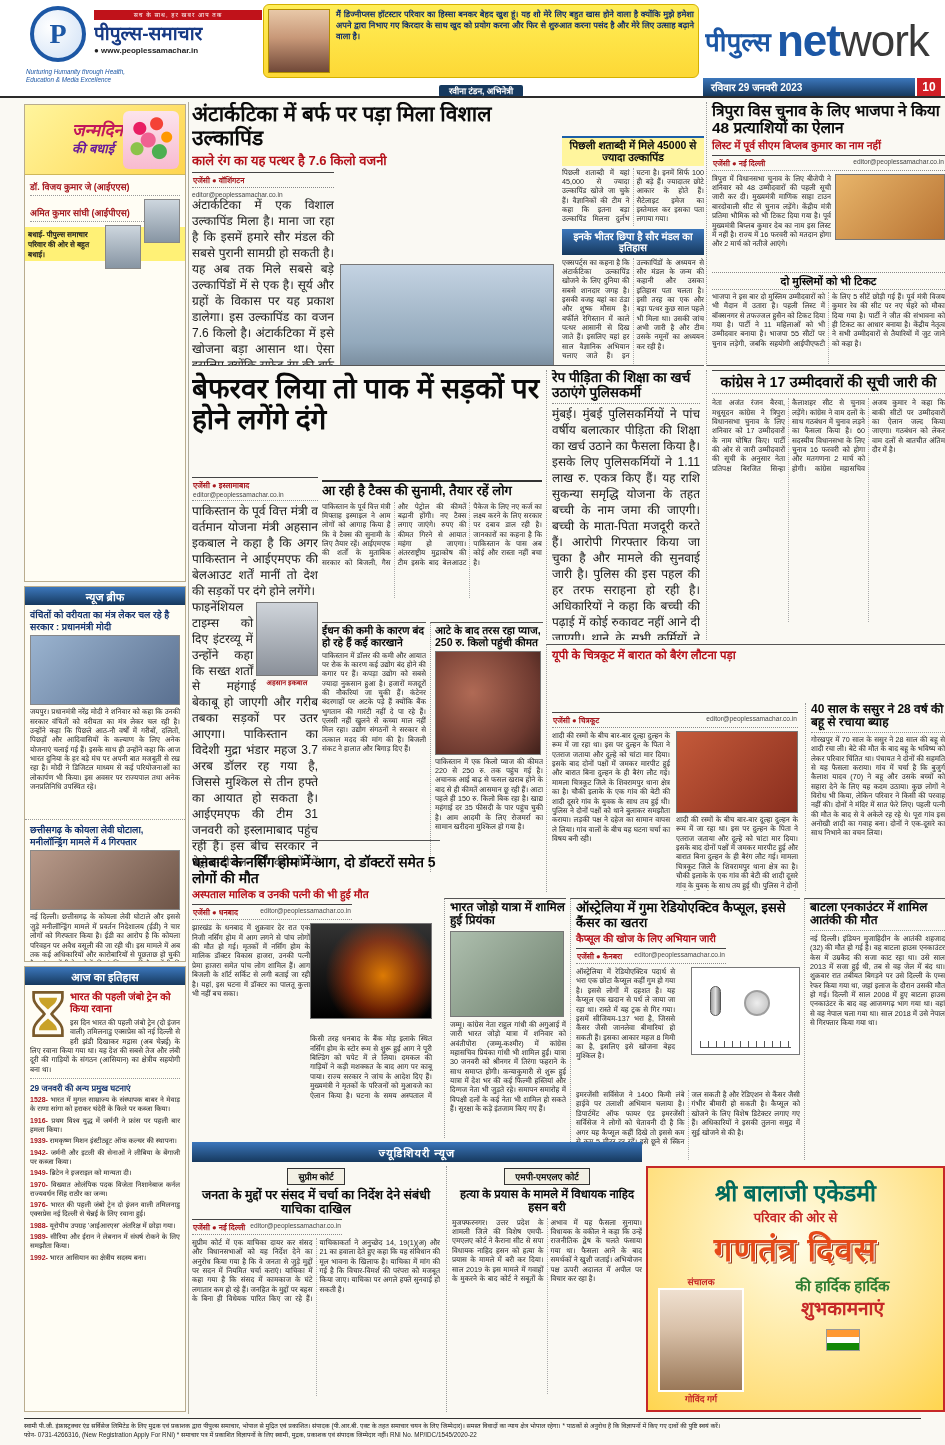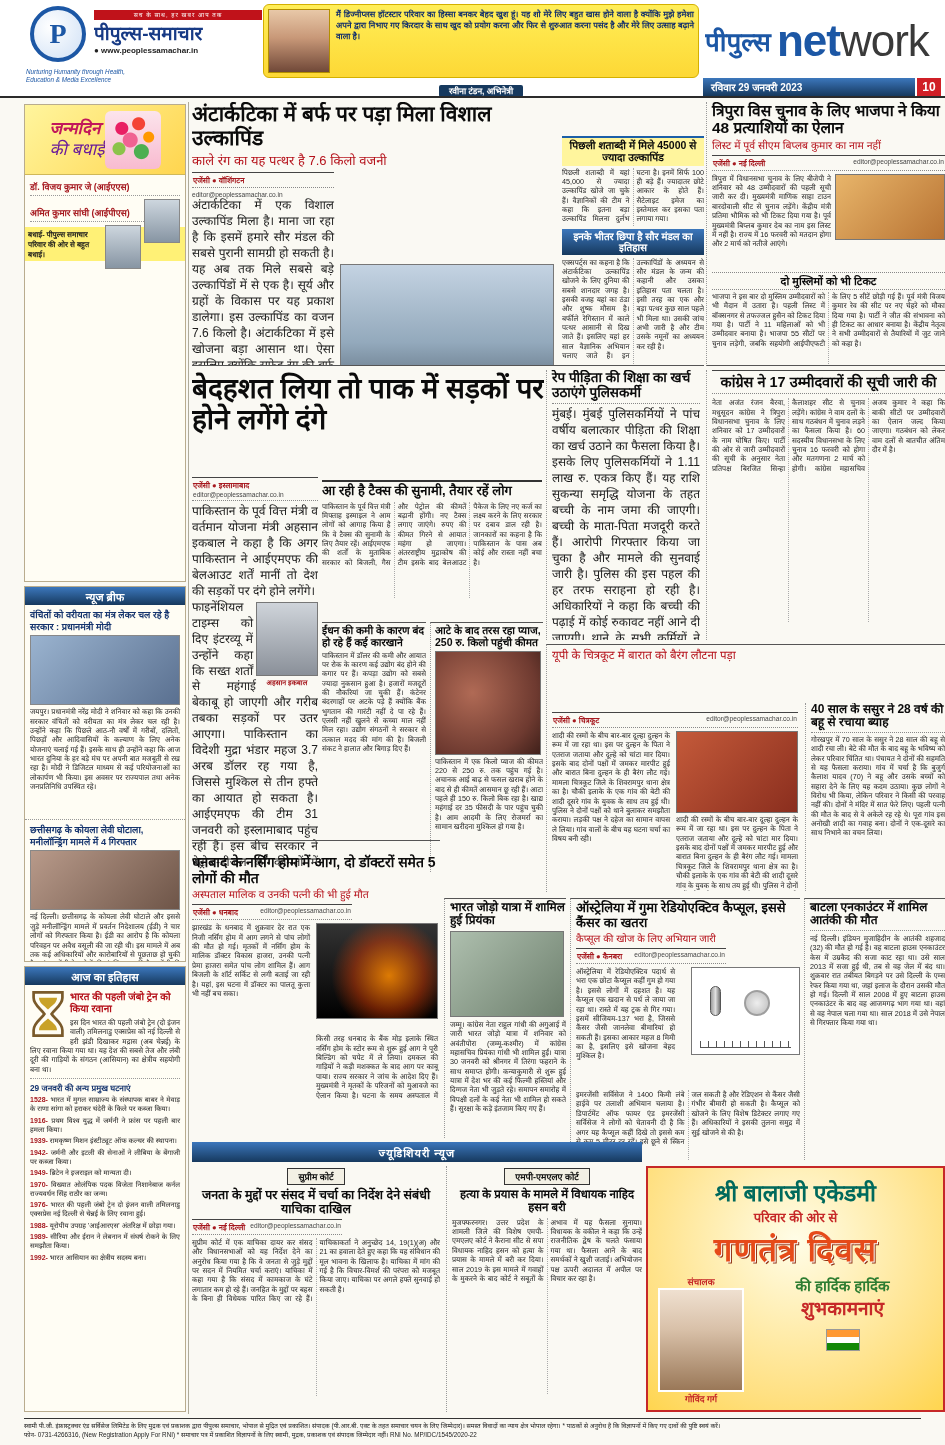--- a/index.html
+++ b/index.html
@@ -10,43 +10,43 @@
   .bts{font-size:7.2px;line-height:1.3;text-align:justify;color:#222}
   .c2{column-count:2;column-gap:7px;column-rule:1px dotted #aaa}
   .c3{column-count:3;column-gap:7px;column-rule:1px dotted #aaa}
   .hl{font-weight:bold;color:#0b0b0b;line-height:1.12}
   .byline{display:flex;align-items:flex-start;justify-content:space-between;border-top:1.2px solid #444;border-bottom:1px dotted #888;padding:2px 1px;margin:3px 0}
   .agency{font-size:7.6px;font-weight:bold;color:#a6191f;white-space:nowrap}
   .email{font-size:6.6px;color:#444;white-space:nowrap}
   .band{background:linear-gradient(180deg,#3c77bc,#16395e);color:#fff;font-weight:bold;display:flex;align-items:center;justify-content:center;text-align:center}
   .photo{position:relative;border:1px solid #777}
   .tagbox{display:inline-block;border:1.2px solid #333;background:#f3f0e4;padding:1px 10px;font-weight:bold;font-size:9px}
-  .subh{font-weight:normal;color:#b5121b}
+  .subh{font-weight:bold;color:#b5121b}
   .vdot-l{border-left:1px dotted #999}
   
   .logo-circle{position:absolute;left:30px;top:6px;width:56px;height:56px;border-radius:50%;border:4px solid #1c57a5;background:radial-gradient(circle at 35% 35%,#ffffff,#cfe0f5);display:flex;align-items:center;justify-content:center}
   .logo-p{font-size:28px;font-weight:bold;color:#1c57a5;font-family:"Liberation Serif","DejaVu Serif",serif}
   .red-strip{background:#c0121a;color:#fff;font-size:6px;text-align:center;padding:1px 2px;letter-spacing:1px}
   .brand{font-size:19px;font-weight:bold;color:#173a85;white-space:nowrap}
   .website{font-size:8px;font-weight:bold;color:#222}
   .gtag{font-size:6.3px;color:#1c57a5;font-style:italic;line-height:1.2}
   .banner{background:linear-gradient(180deg,#ffee58,#fdd835);border:1px solid #d4b000;border-radius:6px;display:flex;gap:6px;padding:4px}
   .banner-quote{font-size:8.2px;line-height:1.35;color:#14306b;font-weight:bold;text-align:justify}
   .bphoto{width:62px;height:64px;flex:0 0 62px;border:1px solid #b38f00;background:linear-gradient(180deg,#e8c8a8 0%,#c89878 45%,#704838 100%)}
   .bcap{font-size:8.5px;font-weight:bold;color:#fff;background:#16395e;padding:1px 10px;border-radius:2px}
   .net-hindi{font-size:26px;font-weight:bold;color:#1c57a5;margin-right:6px}
   .net1{font-size:44px;font-weight:bold;color:#1c57a5;letter-spacing:-1px}
   .net2{font-size:44px;color:#3a3a3a;letter-spacing:-1px}
   .datebar{background:linear-gradient(180deg,#3c77bc,#16395e);color:#fff;font-weight:bold;font-size:10px;display:flex;align-items:center;padding:0 8px}
   .pageno{background:#d01f26;color:#fff;font-weight:bold;font-size:12px;display:flex;align-items:center;justify-content:center}
   
   .sb-box{border:1px solid #b9ac8e;background:#fffdf4}
-  .bday-head{height:70px;background:linear-gradient(135deg,#fff59d,#ffd54f);display:flex;align-items:center;justify-content:center;padding:4px 6px;border-bottom:1px solid #d0b858}
+  .bday-head{height:70px;background:linear-gradient(135deg,#fff59d,#ffd54f);display:flex;align-items:center;justify-content:flex-end;padding:4px 6px;border-bottom:1px solid #d0b858}
   .bday-t1{font-size:17px;font-weight:bold;font-style:italic;color:#c2185b;line-height:1}
-  .bday-t2{font-size:17px;font-weight:normal;font-style:italic;color:#6a1b9a}
+  .bday-t2{font-size:13px;font-weight:bold;font-style:italic;color:#6a1b9a}
   .bouquet{width:56px;height:58px;border-radius:6px;background:
     radial-gradient(circle at 30% 30%,#e91e63 0 6px,transparent 7px),
     radial-gradient(circle at 60% 22%,#f44336 0 6px,transparent 7px),
     radial-gradient(circle at 78% 45%,#ff9800 0 5px,transparent 6px),
     radial-gradient(circle at 45% 50%,#f06292 0 7px,transparent 8px),
     radial-gradient(circle at 25% 65%,#8bc34a 0 6px,transparent 7px),
     radial-gradient(circle at 65% 70%,#4caf50 0 7px,transparent 8px),
     linear-gradient(180deg,#fce4ec,#f8bbd0)}
   .bday-name{font-size:9px;font-weight:bold;color:#a6191f;border-bottom:1px dotted #999;padding:2px 0;margin-bottom:2px}
   .bd-line{font-size:7px;line-height:1.32;color:#2a2a2a;text-align:justify}
@@ -226,21 +226,21 @@
     </div>
     <div>
       <div class="photo" style="float:right;width:110px;height:66px;margin:0 0 2px 4px;background:linear-gradient(135deg,#e8b56a,#b87333)"></div>
       <div class="bts" style="height:96px">त्रिपुरा में विधानसभा चुनाव के लिए बीजेपी ने शनिवार को 48 उम्मीदवारों की पहली सूची जारी कर दी। मुख्यमंत्री माणिक साहा टाउन बारदोवाली सीट से चुनाव लड़ेंगे। केंद्रीय मंत्री प्रतिमा भौमिक को भी टिकट दिया गया है। पूर्व मुख्यमंत्री बिप्लब कुमार देब का नाम इस लिस्ट में नहीं है। राज्य में 16 फरवरी को मतदान होगा और 2 मार्च को नतीजे आएंगे।</div>
       <div class="hl" style="font-size:11px;text-align:center;border-top:1px dotted #888;border-bottom:1px dotted #888;padding:2px 0;margin:2px 0">दो मुस्लिमों को भी टिकट</div>
       <div class="bts c2" style="height:92px">भाजपा ने इस बार दो मुस्लिम उम्मीदवारों को भी मैदान में उतारा है। पहली लिस्ट में बॉक्सनगर से तफज्जल हुसैन को टिकट दिया गया है। पार्टी ने 11 महिलाओं को भी उम्मीदवार बनाया है। भाजपा 55 सीटों पर चुनाव लड़ेगी, जबकि सहयोगी आईपीएफटी के लिए 5 सीटें छोड़ी गई हैं। पूर्व मंत्री विजय कुमार रेव की सीट पर नए चेहरे को मौका दिया गया है। पार्टी ने जीत की संभावना को ही टिकट का आधार बनाया है। केंद्रीय नेतृत्व ने सभी उम्मीदवारों से तैयारियों में जुट जाने को कहा है।</div>
     </div>
   </section>
 
   <section class="abs" style="left:192px;top:370px;width:352px;height:102px">
-    <div class="hl" style="font-size:28px;margin-top:3px">बेदहशत लिया तो पाक में सड़कों पर होने लगेंगे दंगे</div>
+    <div class="hl" style="font-size:28px;margin-top:3px">बेफरवर लिया तो पाक में सड़कों पर होने लगेंगे दंगे</div>
   </section>
   <section class="abs" style="left:192px;top:474px;width:126px;height:396px">
     <div class="byline" style="flex-direction:column;align-items:flex-start;gap:1px">
       <span class="agency">एजेंसी ● इस्लामाबाद</span>
       <span class="email">editor@peoplessamachar.co.in</span>
     </div>
     <div class="bt">पाकिस्तान के पूर्व वित्त मंत्री व वर्तमान योजना मंत्री अहसान इकबाल ने कहा है कि अगर पाकिस्तान ने आईएमएफ की बेलआउट शर्तें मानीं तो देश की सड़कों पर दंगे होने लगेंगे।</div>
     <div class="photo" style="float:right;width:62px;height:74px;margin:2px 0 2px 3px;background:linear-gradient(180deg,#cfd4da,#8a9099)"></div>
     <div style="float:right;clear:right;width:62px;font-size:7px;font-weight:bold;color:#a6191f;text-align:center">अहसान इकबाल</div>
     <div class="bt" style="height:268px">फाइनेंशियल टाइम्स को दिए इंटरव्यू में उन्होंने कहा कि सख्त शर्तों से महंगाई बेकाबू हो जाएगी और गरीब तबका सड़कों पर उतर आएगा। पाकिस्तान का विदेशी मुद्रा भंडार महज 3.7 अरब डॉलर रह गया है, जिससे मुश्किल से तीन हफ्ते का आयात हो सकता है। आईएमएफ की टीम 31 जनवरी को इस्लामाबाद पहुंच रही है। इस बीच सरकार ने पेट्रोल-डीजल की कीमतों में 35 रुपए तक का इजाफा कर दिया है। डॉलर के मुकाबले पाकिस्तानी रुपया ऐतिहासिक निचले स्तर पर पहुंच गया है। कराची से लेकर लाहौर तक बाजारों में अफरा-तफरी का माहौल है। कारोबारियों का कहना है कि हालात 1998 से भी ज्यादा खराब हो चुके हैं।</div>
@@ -293,21 +293,21 @@
     </div>
   </section>
 
   <section class="abs" style="left:192px;top:840px;width:248px;height:260px;border-top:1.5px solid #555;padding-top:14px">
     <div class="hl" style="font-size:14px">धनबाद के नर्सिंग होम में आग, दो डॉक्टरों समेत 5 लोगों की मौत</div>
     <div class="subh" style="font-size:10.5px;margin-top:1px">अस्पताल मालिक व उनकी पत्नी की भी हुई मौत</div>
     <div class="byline" style="width:160px">
       <span class="agency">एजेंसी ● धनबाद</span>
       <span class="email">editor@peoplessamachar.co.in</span>
     </div>
-    <div style="display:flex;gap:6px">
+    <div style="display:flex;gap:0">
       <div class="bts" style="width:118px;height:172px">झारखंड के धनबाद में शुक्रवार देर रात एक निजी नर्सिंग होम में आग लगने से पांच लोगों की मौत हो गई। मृतकों में नर्सिंग होम के मालिक डॉक्टर विकास हाजरा, उनकी पत्नी प्रेमा हाजरा समेत पांच लोग शामिल हैं। आग बिजली के शॉर्ट सर्किट से लगी बताई जा रही है। यहां, इस घटना में डॉक्टर का पालतू कुत्ता भी नहीं बच सका।</div>
       <div style="width:122px">
         <div class="photo" style="width:122px;height:96px;background:radial-gradient(circle at 60% 55%,rgba(255,140,0,.85),rgba(255,69,0,.4) 40%,transparent 65%),linear-gradient(#333,#000)"></div>
         <div class="bts" style="height:72px;margin-top:15px">किसी तरह धनबाद के बैंक मोड़ इलाके स्थित नर्सिंग होम के स्टोर रूम से शुरू हुई आग ने पूरी बिल्डिंग को चपेट में ले लिया। दमकल की गाड़ियों ने कड़ी मशक्कत के बाद आग पर काबू पाया। राज्य सरकार ने जांच के आदेश दिए हैं। मुख्यमंत्री ने मृतकों के परिजनों को मुआवजे का ऐलान किया है। घटना के समय अस्पताल में करीब 170 के बाद आग पर काबू पाया जा सका।</div>
       </div>
     </div>
   </section>
 
   <section class="abs vdot-l" style="left:444px;top:898px;width:122px;height:240px;padding-left:5px;border-top:1.5px solid #555">
     <div class="hl" style="font-size:12px;padding-top:2px">भारत जोड़ो यात्रा में शामिल हुई प्रियंका</div>

